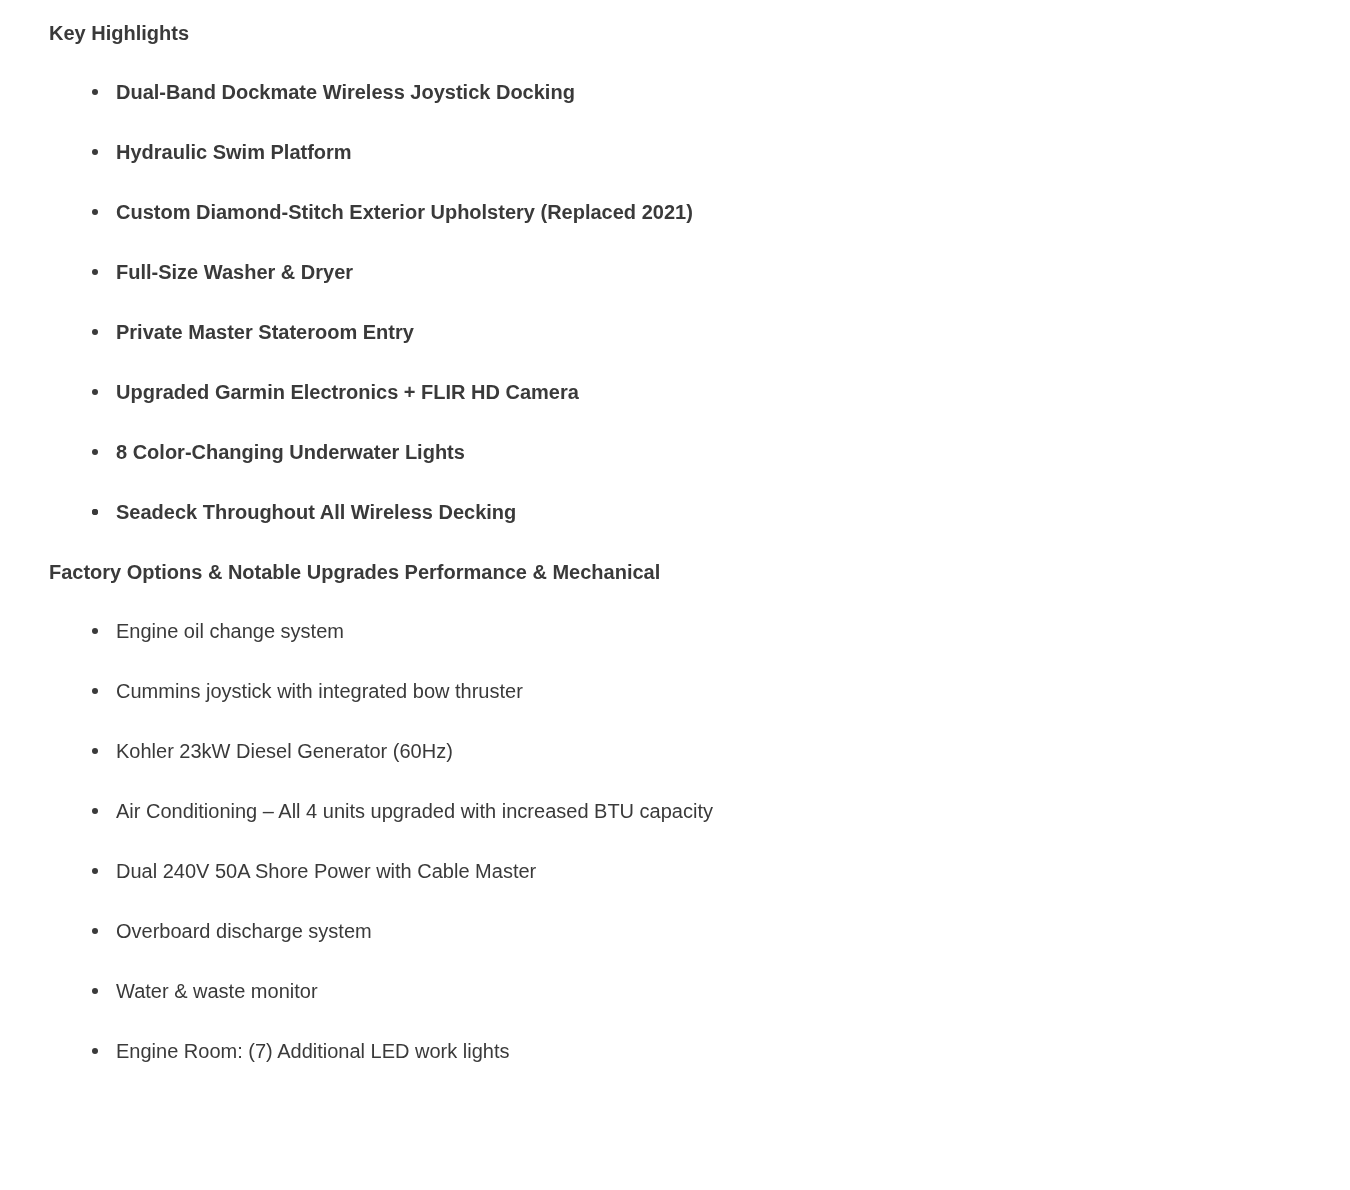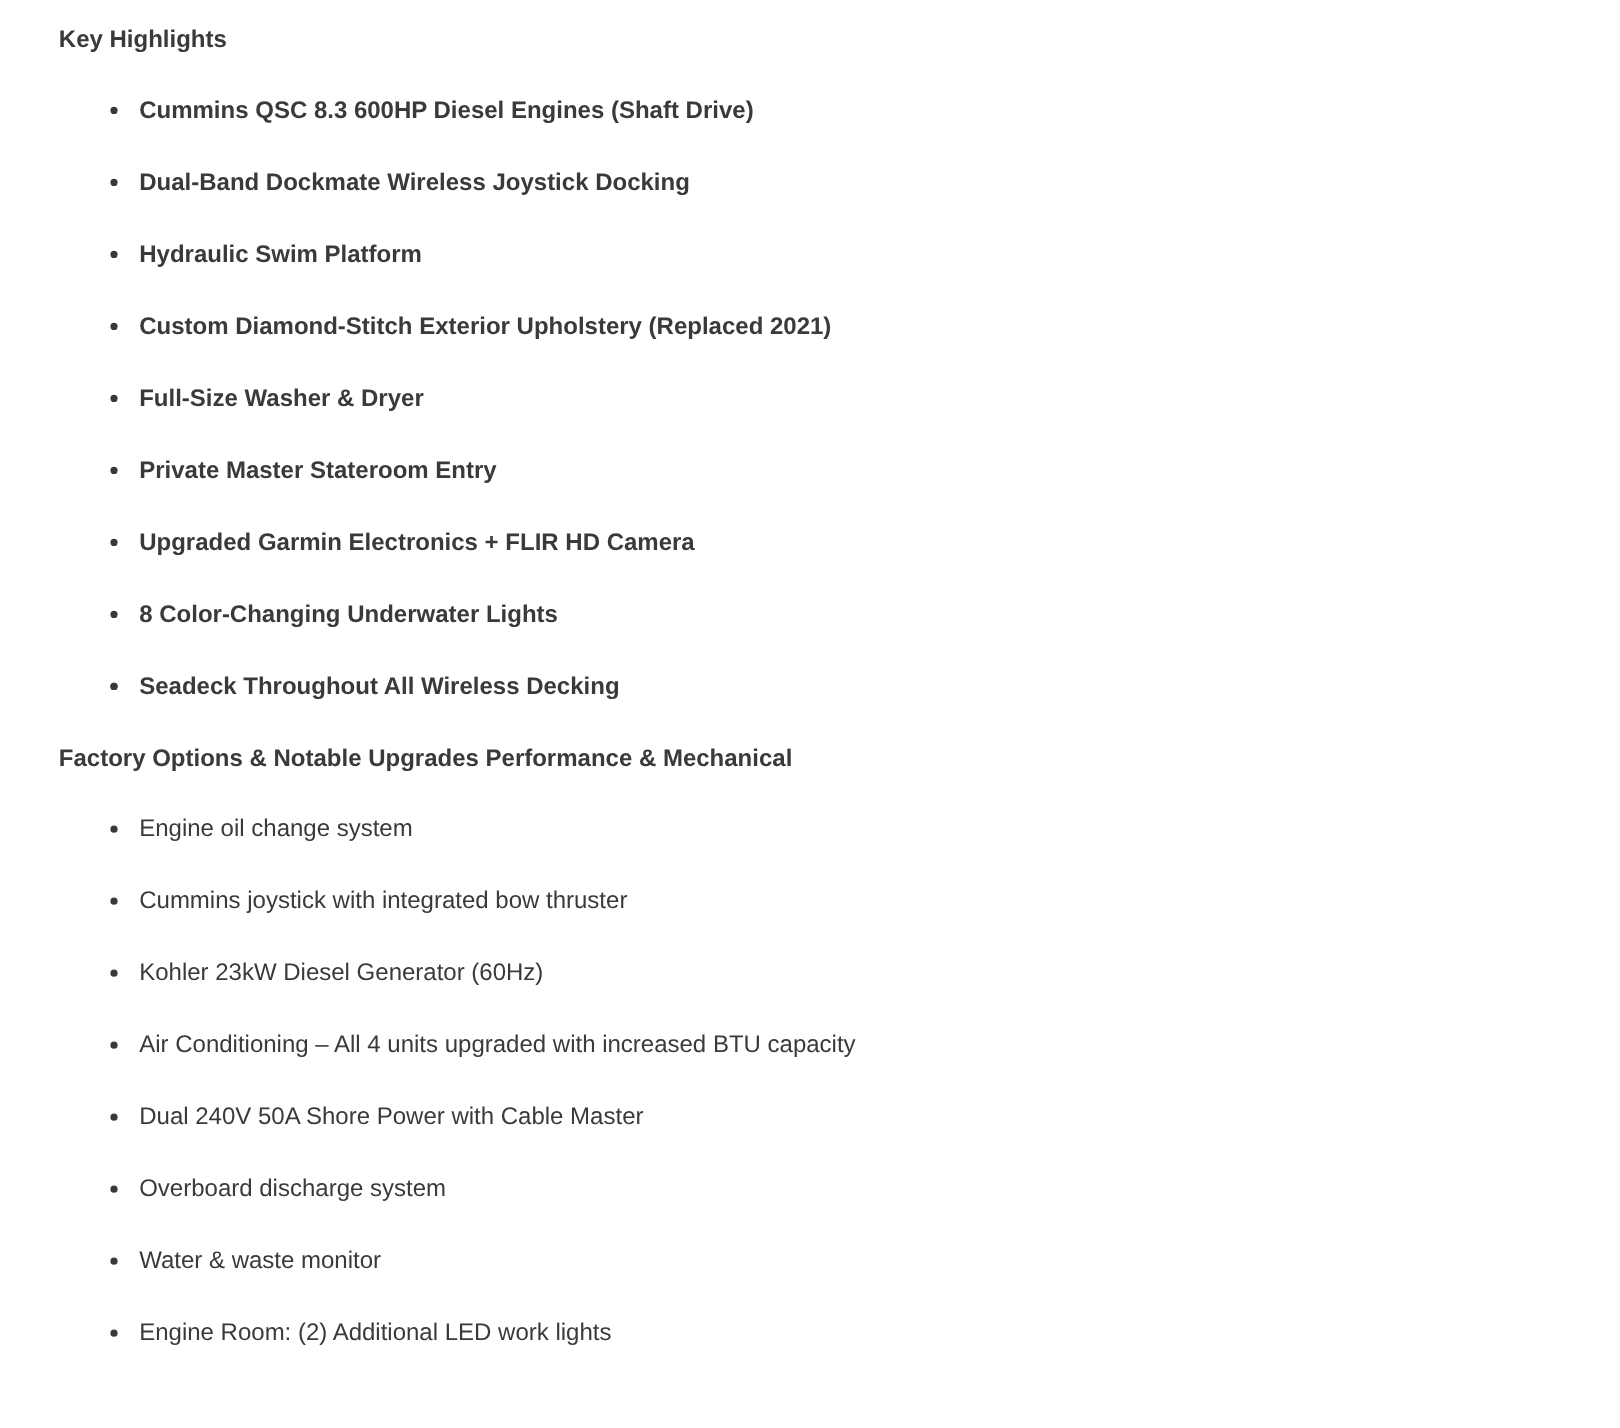--- a/index.html
+++ b/index.html
@@ -49,21 +49,20 @@
   .section + .section { margin-top: 0; }
 </style>
 </head>
 <body>
 
 <div class="page">
 
   <div class="section">
     <p class="section-heading">Key Highlights</p>
     <ul class="bullet-list bold">
-        <li><span class="bullet"></span><span>Cummins QSC 8.3 600HP Diesel Engines (Shaft Drive)</span></li>
         <li><span class="bullet"></span><span>Dual-Band Dockmate Wireless Joystick Docking</span></li>
         <li><span class="bullet"></span><span>Hydraulic Swim Platform</span></li>
         <li><span class="bullet"></span><span>Custom Diamond-Stitch Exterior Upholstery (Replaced 2021)</span></li>
         <li><span class="bullet"></span><span>Full-Size Washer &amp; Dryer</span></li>
         <li><span class="bullet"></span><span>Private Master Stateroom Entry</span></li>
         <li><span class="bullet"></span><span>Upgraded Garmin Electronics + FLIR HD Camera</span></li>
         <li><span class="bullet"></span><span>8 Color-Changing Underwater Lights</span></li>
         <li><span class="bullet"></span></li>
         <li><span class="bullet"></span><span>Seadeck Throughout All Wireless Decking</span></li>
       </ul>
@@ -72,17 +71,17 @@
   <div class="section">
     <p class="section-heading">Factory Options &amp; Notable Upgrades Performance &amp; Mechanical</p>
     <ul class="bullet-list">
         <li><span class="bullet"></span><span>Engine oil change system</span></li>
         <li><span class="bullet"></span><span>Cummins joystick with integrated bow thruster</span></li>
         <li><span class="bullet"></span><span>Kohler 23kW Diesel Generator (60Hz)</span></li>
         <li><span class="bullet"></span><span>Air Conditioning – All 4 units upgraded with increased BTU capacity</span></li>
         <li><span class="bullet"></span><span>Dual 240V 50A Shore Power with Cable Master</span></li>
         <li><span class="bullet"></span><span>Overboard discharge system</span></li>
         <li><span class="bullet"></span><span>Water &amp; waste monitor</span></li>
-        <li><span class="bullet"></span><span>Engine Room: (2) Additional LED work lights</span></li>
+        <li><span class="bullet"></span><span>Engine Room: (7) Additional LED work lights</span></li>
       </ul>
   </div>
 
 </div>
 
 </body></html>

